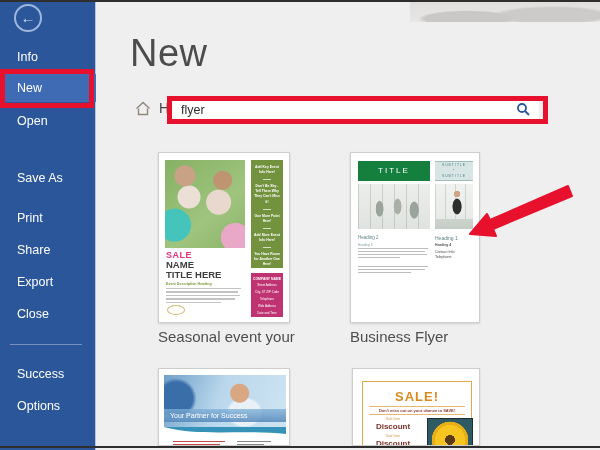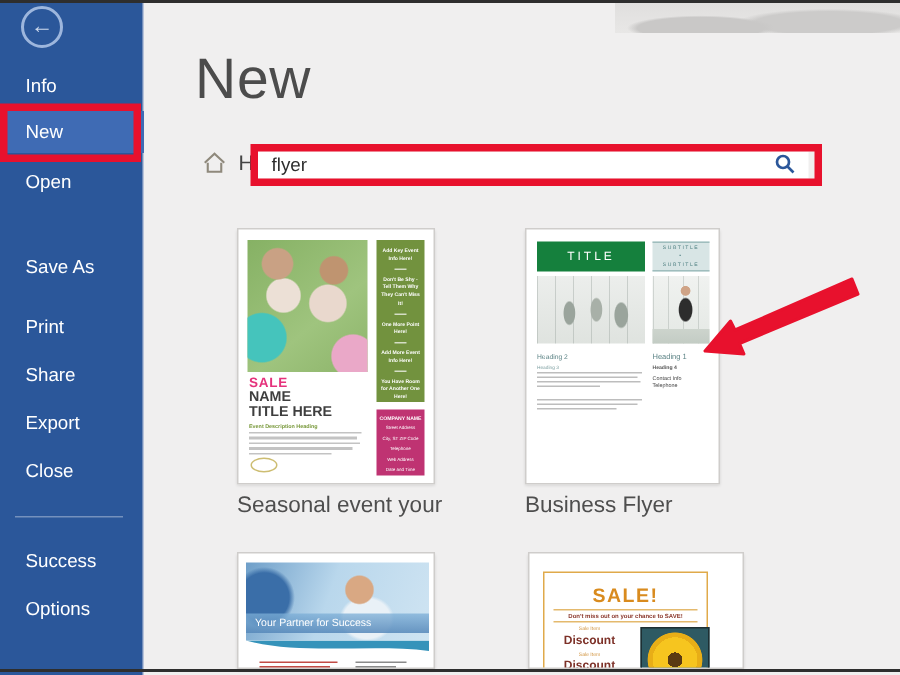--- a/index.html
+++ b/index.html
@@ -64,21 +64,21 @@
   .search-btn{ width:26px; height:18px; border:none; background:transparent; cursor:pointer; padding:0 6px 0 0; }
 
   
   .card{
     position:absolute; background:#fff; border:1px solid #cfcdcb;
     box-shadow:0 1px 2px rgba(0,0,0,.12); overflow:hidden; cursor:pointer;
   }
   .card1{ left:61px; top:152px; width:132px; height:171px; }
   .card2{ left:253px; top:152px; width:130px; height:171px; }
   .card3{ left:61px; top:368px; width:132px; height:78px; }
-  .card4{ left:255px; top:368px; width:144px; height:78px; }
+  .card4{ left:255px; top:368px; width:128px; height:78px; }
   .card-label{ position:absolute; font-size:15px; color:#4e4e4e; }
   .label1{ left:61px; top:328px; } .label2{ left:253px; top:328px; }
 
   
   .t1-photo{
     position:absolute; left:6px; top:7px; width:80px; height:88px;
     background:
       radial-gradient(circle at 25% 18%, #c9a184 0 10px, transparent 11px),
       radial-gradient(circle at 72% 23%, #bf9470 0 9px, transparent 10px),
       radial-gradient(circle at 30% 42%, #ece0d6 0 11px, transparent 12px),

